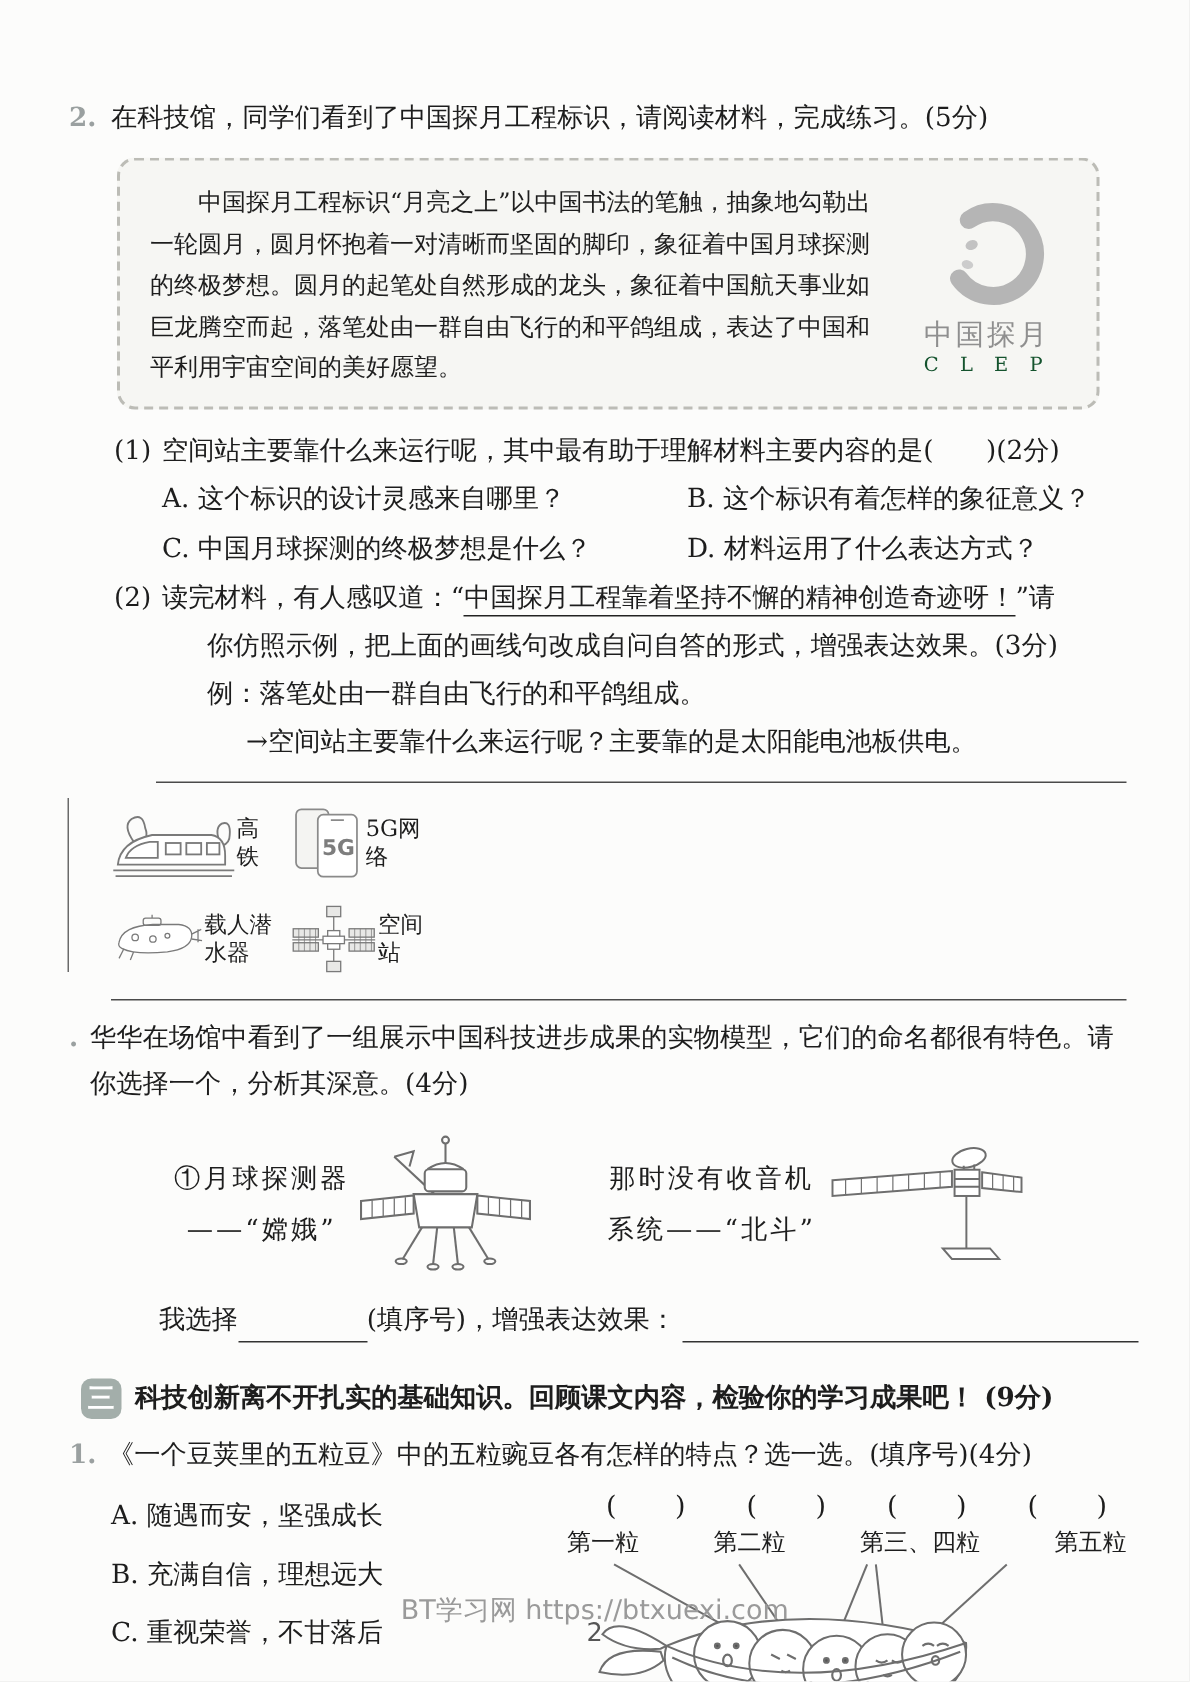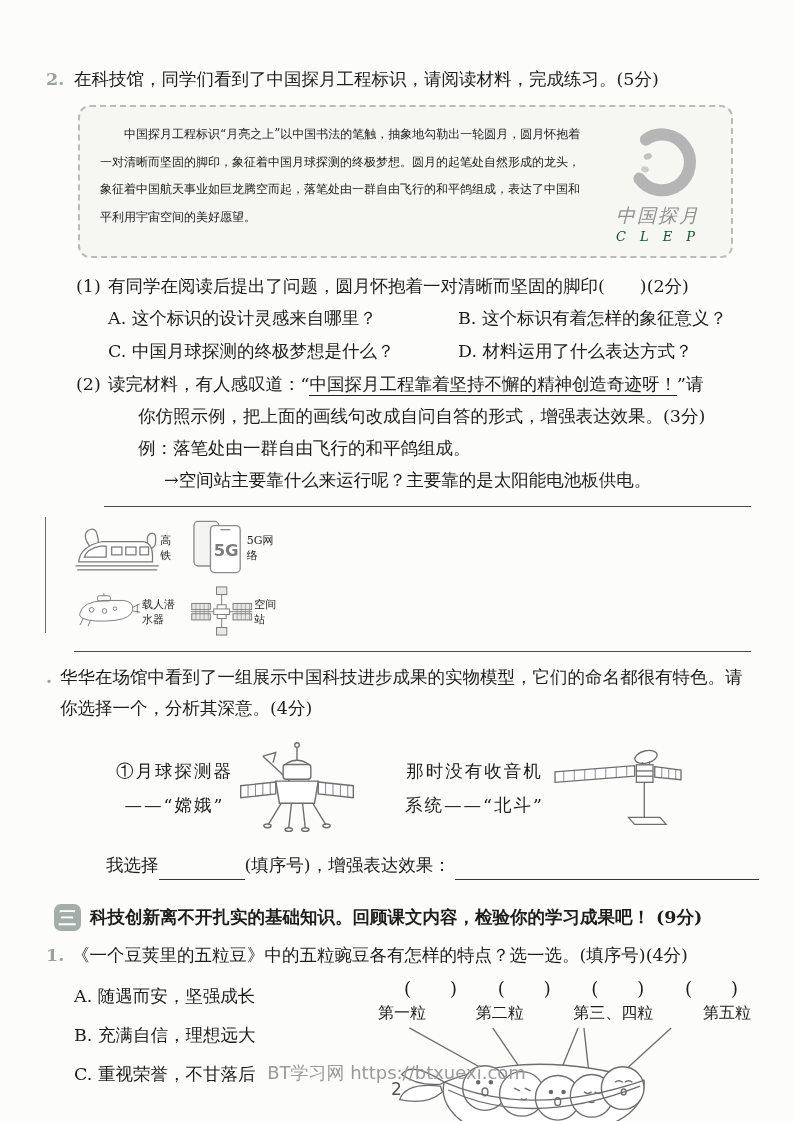--- a/index.html
+++ b/index.html
@@ -15,24 +15,24 @@
   .row .num { flex:0 0 28px; }
   .row .txt { flex:1; }
 
   
   .material-box {
     margin:10px 26px 12px 32px; border:2px dashed #bcbcb6; border-radius:12px;
     background:#f6f6f3; padding:14px 14px 12px 20px;
     display:flex; gap:8px; align-items:stretch;
   }
   .material-text {
-    flex:1; font-size:12px; line-height:27.5px; text-indent:2em;
+    flex:1; font-size:16px; line-height:27.5px; text-indent:2em;
     font-family:"DejaVu Serif","Liberation Serif",serif;
   }
-  .clep { flex:0 0 118px; display:flex; flex-direction:column; align-items:center; justify-content:center;font-style:italic; }
+  .clep { flex:0 0 118px; display:flex; flex-direction:column; align-items:center; justify-content:center; }
   .clep-title { font-size:19px; color:#8f8f8f; letter-spacing:2px; margin-top:2px; }
   .clep-sub { font-size:13px; color:#14532d; letter-spacing:5px; }
 
   
   .sub { margin-left:30px; }
   .subrow { display:flex; line-height:32px; }
   .subrow .slabel { flex:0 0 32px; }
   .subrow .stxt { flex:1; }
   .opt-grid { display:grid; grid-template-columns:350px auto; margin-left:32px; line-height:33px; }
   .uline { border-bottom:1.6px solid #222; padding-bottom:1px; }
@@ -44,21 +44,21 @@
   
   .sep-top { border-top:1.6px solid #4a4a4a; margin:10px 8px 0 58px; }
   .sep-bot { border-top:1.6px solid #4a4a4a; margin:2px 8px 0 28px; }
   .tech { position:relative; display:flex; padding:10px 0 6px 28px; }
   .tech::before { content:""; position:absolute; left:-1px; top:10px; height:116px; border-left:1.6px solid #6a6a6a; }
   .tech-left { flex:1; line-height:32px; }
   .tech-left .ex { margin-top:2px; }
   .tech-left .ans { margin-left:28px; }
   .tech-right { flex:0 0 208px; display:grid; grid-template-columns:1fr 1fr; column-gap:8px; row-gap:4px; padding-top:2px; }
   .fig { display:flex; flex-direction:row; align-items:center; }
-  .fig .cap { font-size:11px; margin-top:1px; }
+  .fig .cap { font-size:15px; margin-top:1px; }
 
   
   .qmodel { margin-top:10px; }
   .qm-items { display:flex; margin:14px 0 6px 70px; gap:48px; }
   .qm-item { display:flex; align-items:center; gap:4px; }
   .qm-label { text-align:center; line-height:34px; letter-spacing:2px; }
   .qm-answer { margin:12px 0 0 60px; line-height:30px; display:flex; align-items:flex-end; }
   .blank { display:inline-block; border-bottom:1.4px solid #333; height:22px; }
   .blank.w90 { width:86px; }
   .blank.grow { flex:1; margin-left:4px; }
@@ -103,21 +103,21 @@
         <ellipse cx="31" cy="52" rx="4.2" ry="3.1" fill="#cccccc" transform="rotate(15 31 52)"></ellipse>
       </svg>
       <div class="clep-title">中国探月</div>
       <div class="clep-sub">C L E P</div>
     </div>
   </div>
 
   <div class="sub">
     <div class="subrow">
       <span class="slabel">(1)</span>
-      <span class="stxt">有同学在阅读后提出了问题，圆月怀抱着一对清晰而坚固的脚印(　　)(2分)</span>
+      <span class="stxt">空间站主要靠什么来运行呢，其中最有助于理解材料主要内容的是(　　)(2分)</span>
     </div>
     <div class="opt-grid">
       <span>A. 这个标识的设计灵感来自哪里？</span>
       <span>B. 这个标识有着怎样的象征意义？</span>
       <span>C. 中国月球探测的终极梦想是什么？</span>
       <span>D. 材料运用了什么表达方式？</span>
     </div>
 
     <div class="subrow">
       <span class="slabel">(2)</span>

